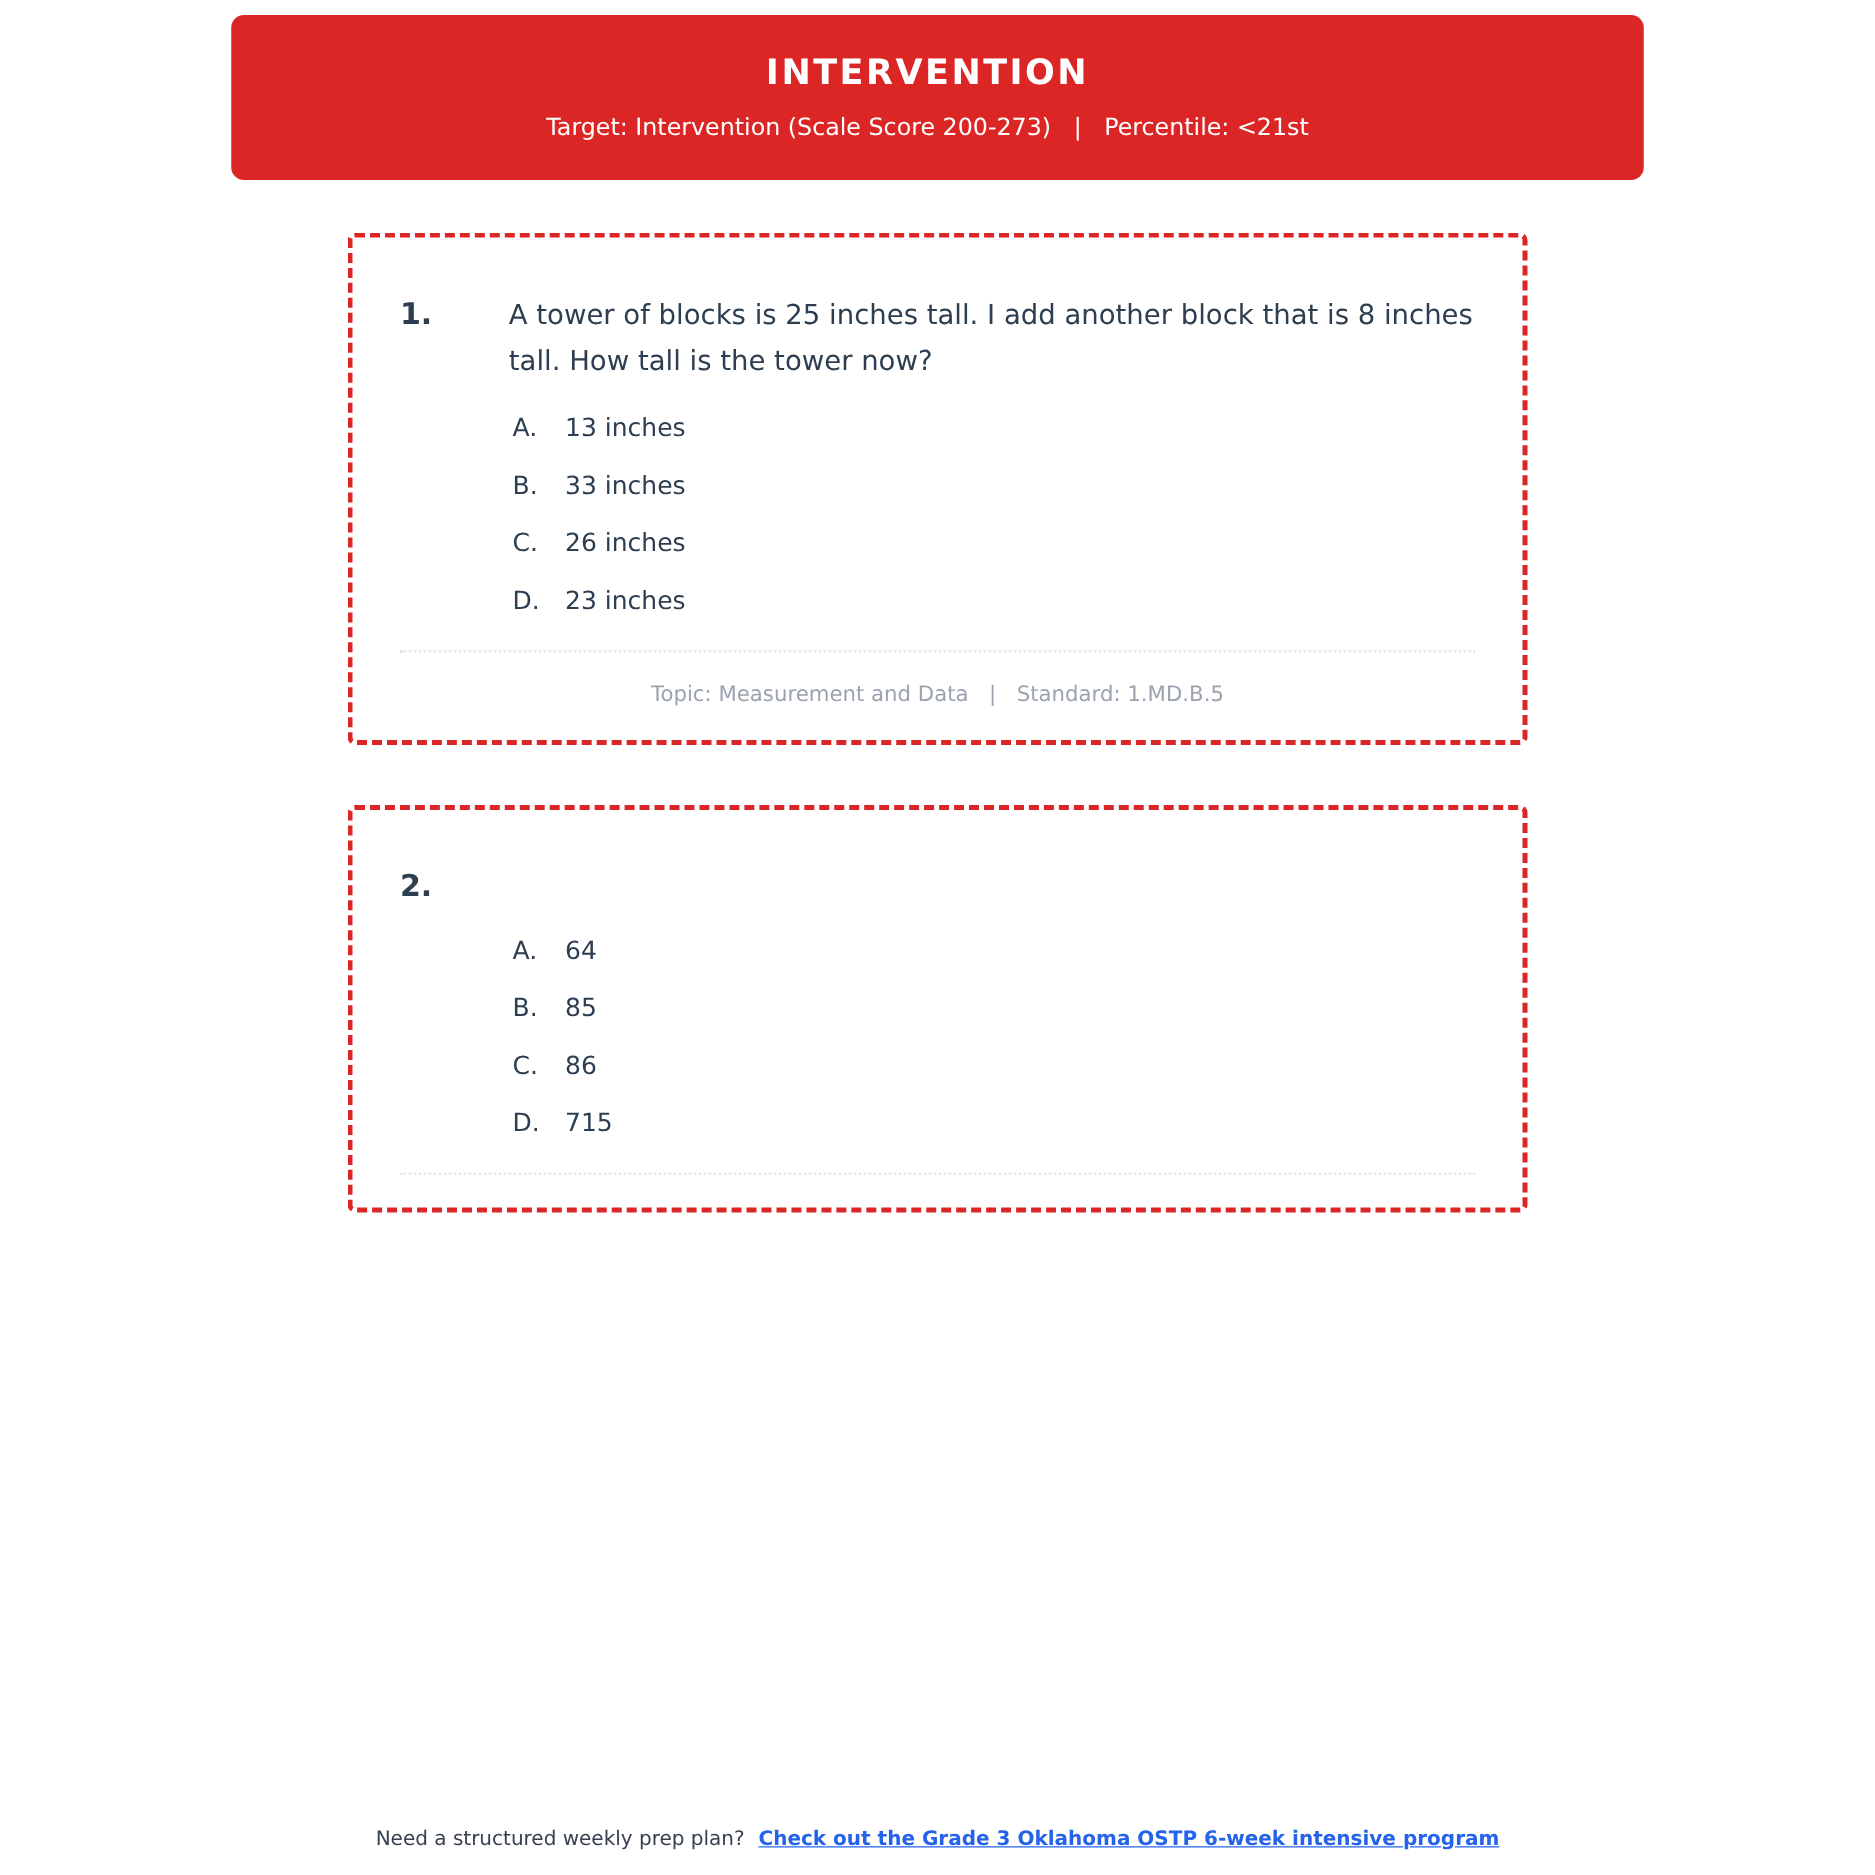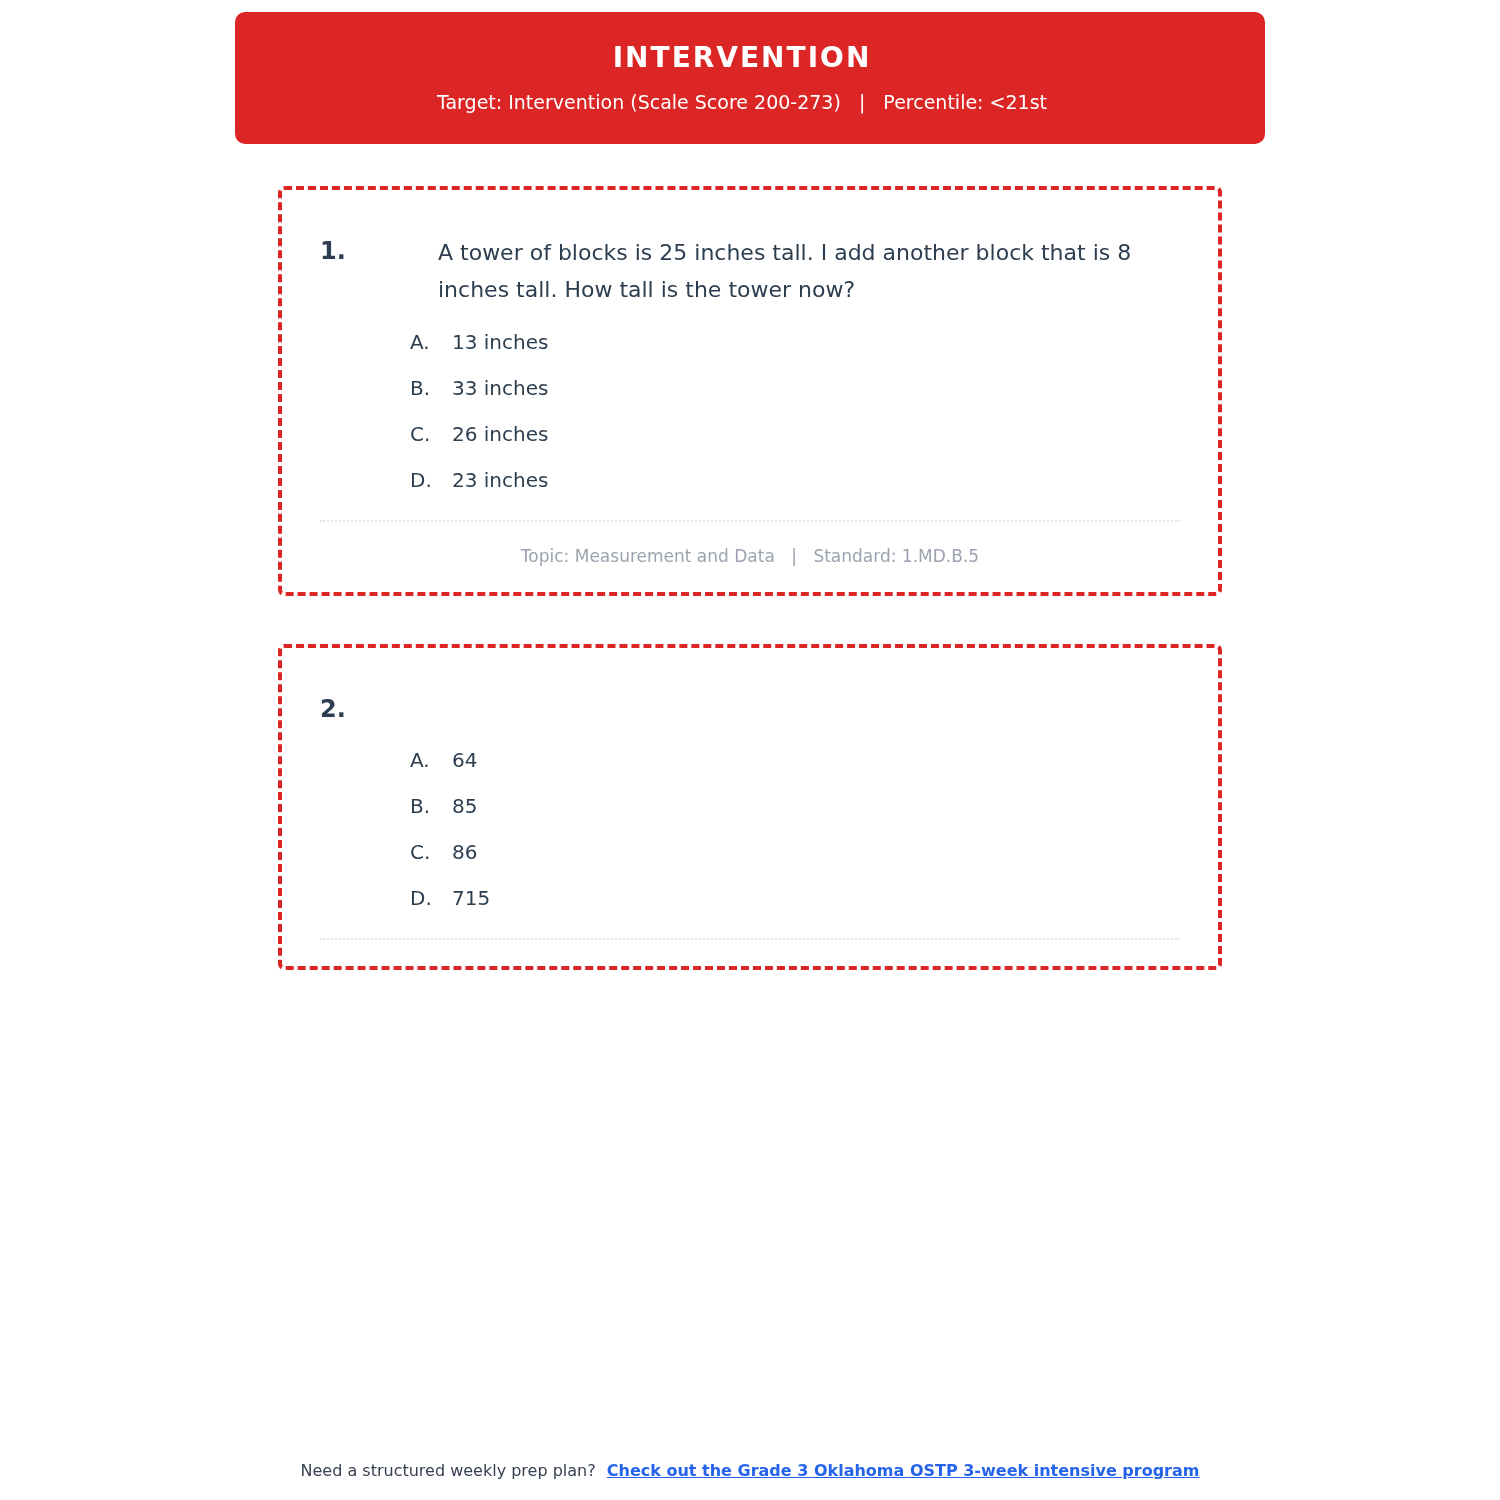--- a/index.html
+++ b/index.html
@@ -12,21 +12,21 @@
   }
   .page {
     position: relative;
     width: 1500px;
     height: 1500px;
     background: #ffffff;
     overflow: hidden;
   }
   
   .banner {
-    width: 1030px;
+    width: 1130px;
     margin: 12px auto 0 auto;
     background: #DC2626;
     border-radius: 10px;
     text-align: center;
     padding: 29px 20px 31px 4px;
   }
   .banner-title {
     color: #ffffff;
     font-size: 28px;
     font-weight: bold;
@@ -54,21 +54,20 @@
     font-size: 24px;
     font-weight: bold;
     color: #2C3E50;
     line-height: 34px;
   }
   .q-text {
     flex: 1;
     font-size: 22px;
     line-height: 37px;
     color: #2C3E50;
-    margin-left: 31px;
   }
   .options { margin: 20px 0 0 90px; }
   .option {
     display: flex;
     font-size: 20px;
     line-height: 28px;
     color: #2C3E50;
     margin-bottom: 18px;
   }
   .opt-letter { width: 42px; flex-shrink: 0; }
@@ -166,16 +165,16 @@
       <div class="option">
         <span class="opt-letter">D.</span>
         <span>715</span>
       </div>
     </div>
     <div class="divider"></div>
   </div>
 
   <div class="page-footer">
     <span>Need a structured weekly prep plan?</span>
-    <a class="footer-link">Check out the Grade 3 Oklahoma OSTP 3-week intensive program</a>
+    <a class="footer-link">Check out the Grade 3 Oklahoma OSTP 6-week intensive program</a>
   </div>
 
 </div>
 
 </body></html>

